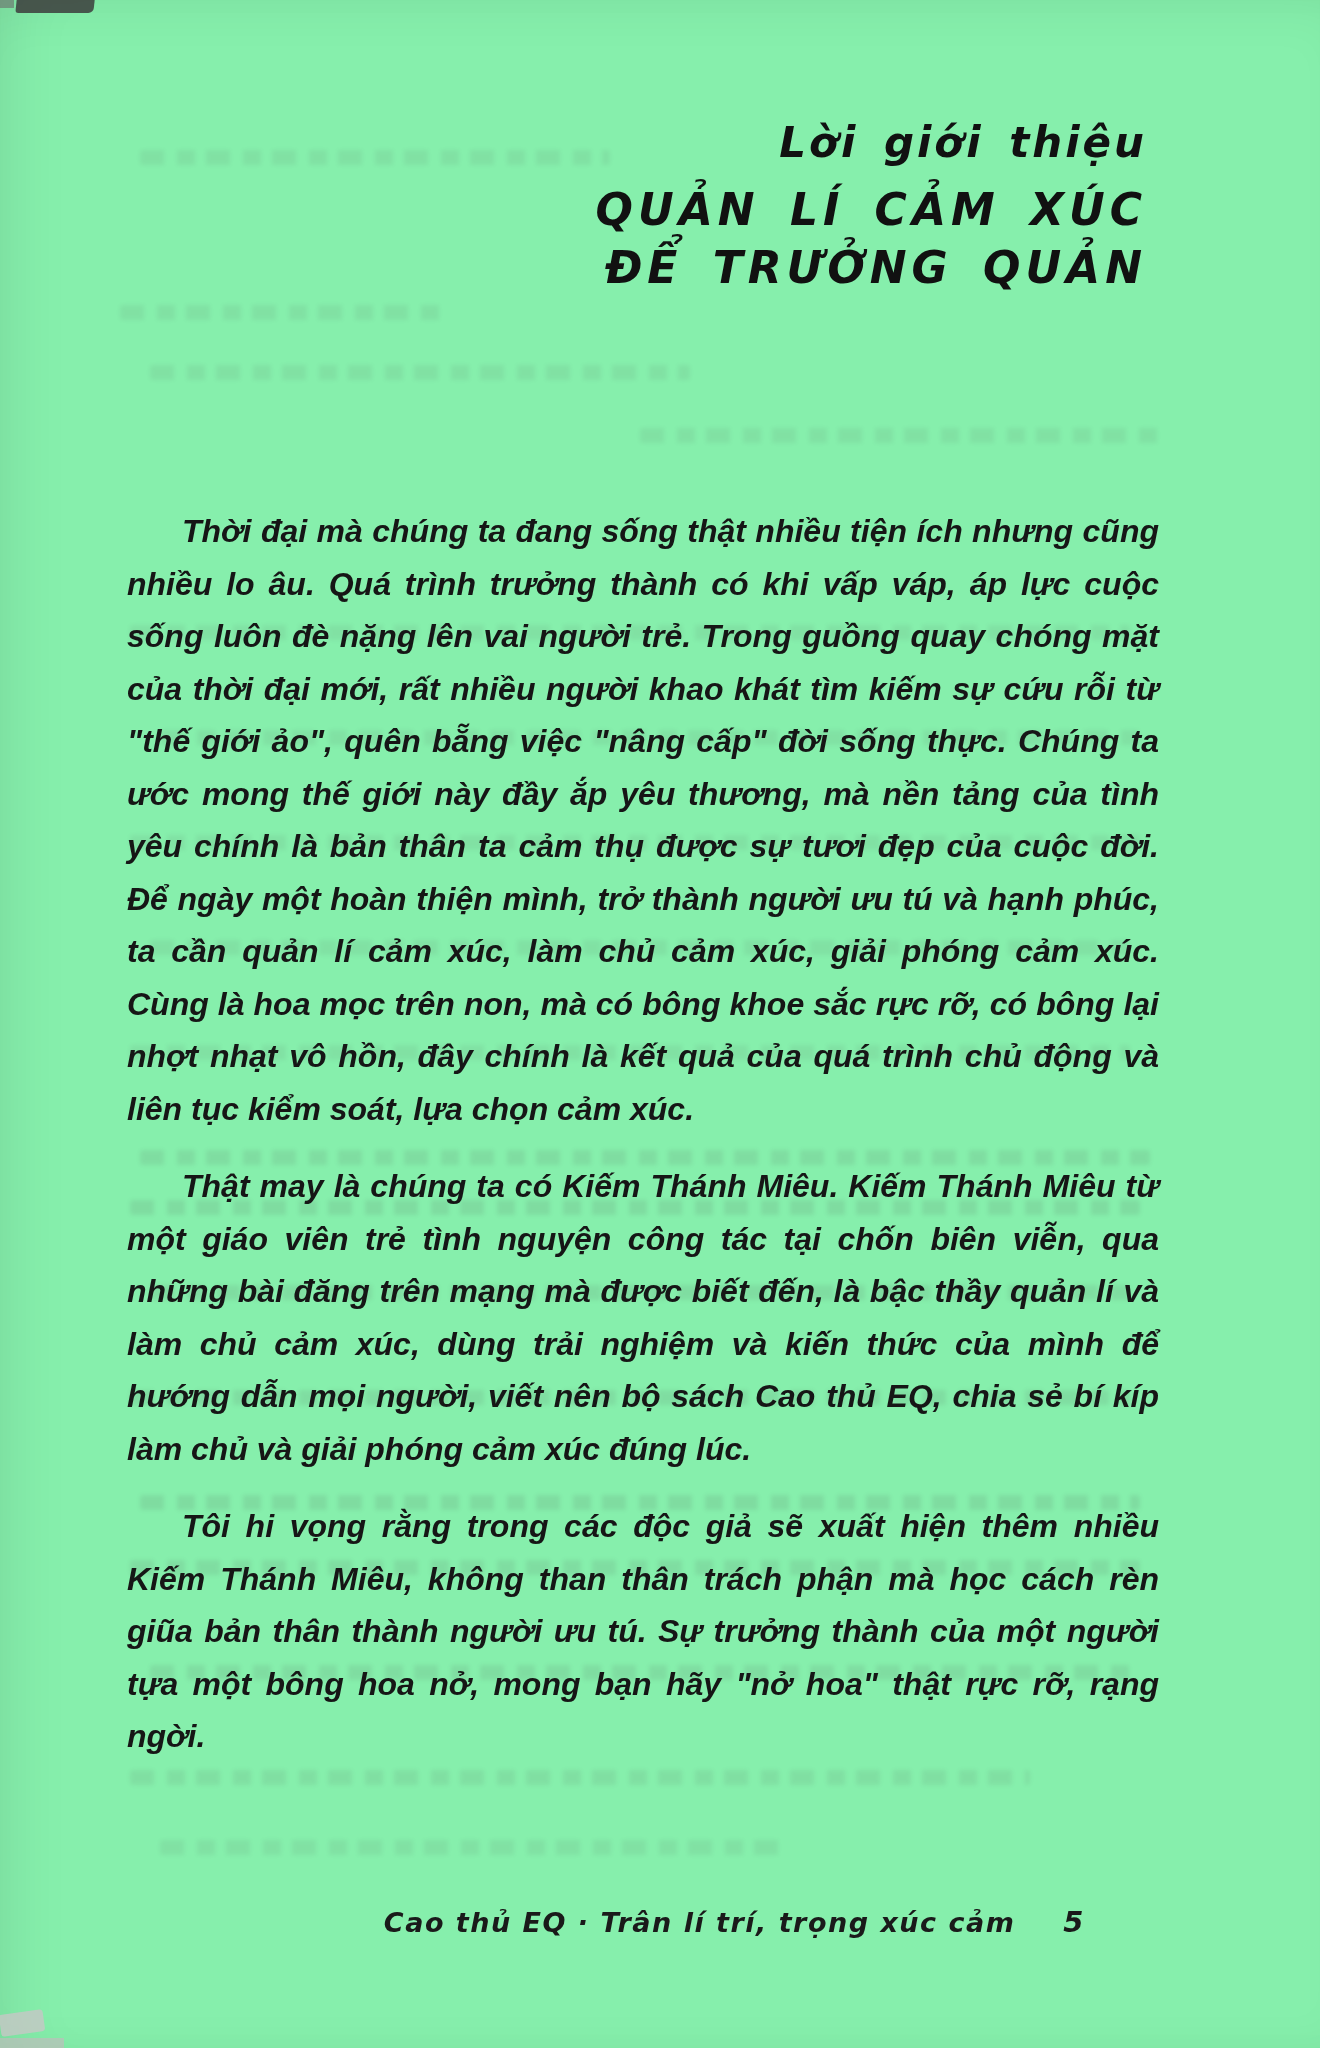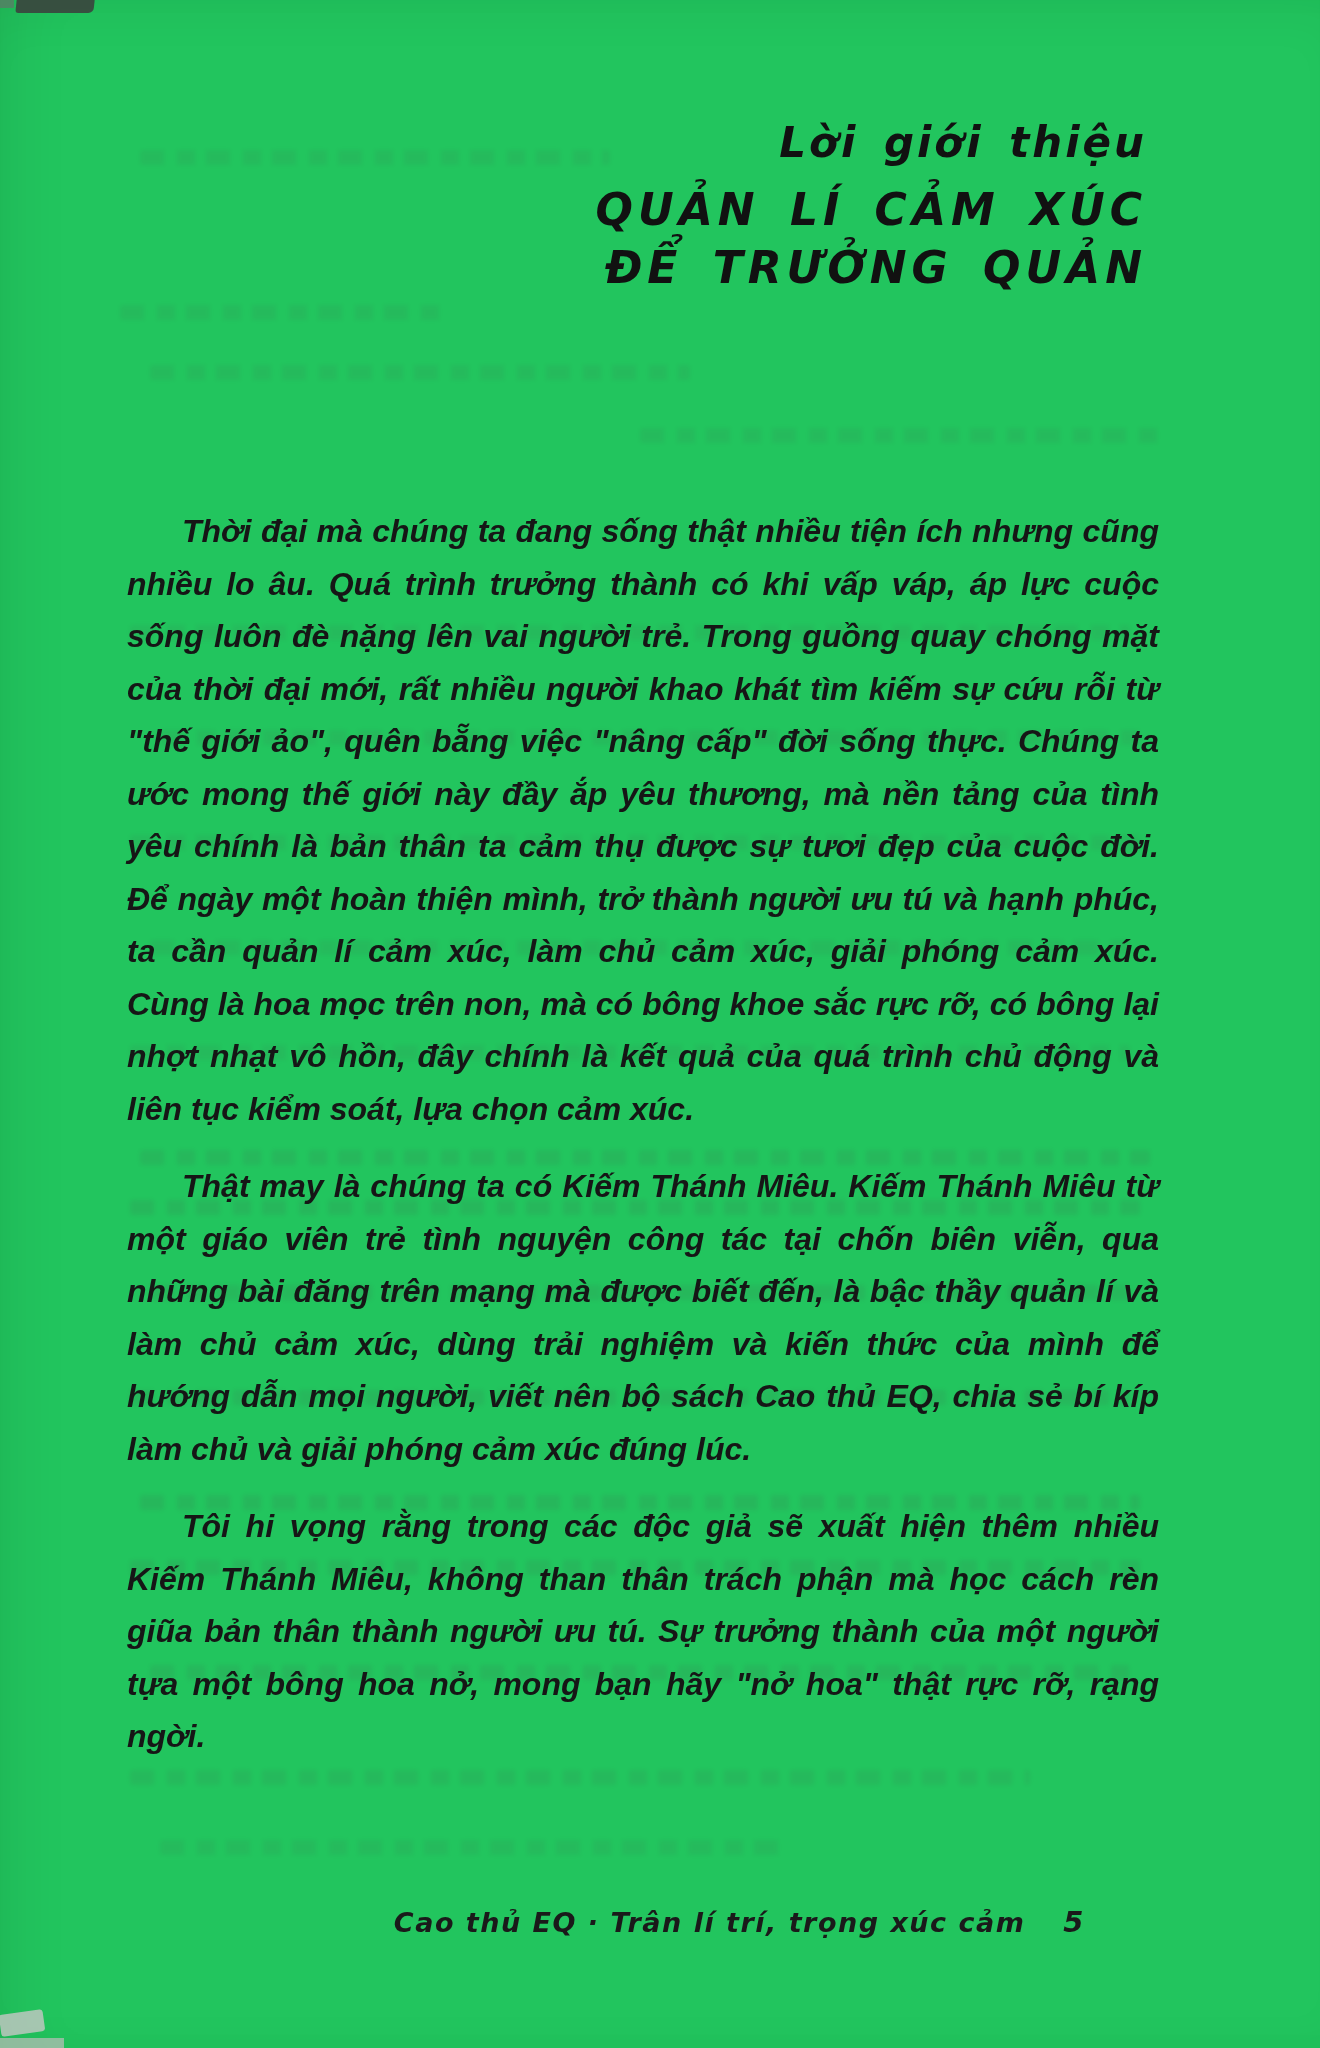--- a/index.html
+++ b/index.html
@@ -1,21 +1,21 @@
 <!DOCTYPE html>
 <html lang="vi"><head>
 <meta charset="utf-8">
 <style>
   html, body { margin: 0; padding: 0; background: #e8e8e6; }
   .page {
     position: relative;
     width: 1320px;
     height: 2048px;
     margin: 0 auto;
-    background: #22c55e;
+    background: #86efac;
     overflow: hidden;
     font-family: "Liberation Sans", "DejaVu Sans", sans-serif;
     box-shadow:
       inset 48px 0 70px -48px rgba(0,0,0,0.10),
       inset 0 36px 60px -36px rgba(0,0,0,0.07),
       inset 0 -30px 50px -34px rgba(0,0,0,0.05);
   }
 
   
   .artifact { position: absolute; pointer-events: none; }
@@ -59,21 +59,21 @@
   .signature {
     margin-top: 16px;
     text-align: right;
     font-size: 34px; font-style: italic; font-weight: 700;
     color: #141414;
   }
 
   
   .footer {
     position: absolute; top: 1905px; right: 235px;
-    display: flex; align-items: baseline; gap: 38px;
+    display: flex; align-items: baseline; gap: 48px;
     color: #1a1a1a;
     font-family: "DejaVu Sans", sans-serif;
     font-style: italic; font-weight: 600;
     font-size: 27px; letter-spacing: 1.5px;
   }
   .footer .page-num { font-size: 29px; }
 </style>
 </head>
 <body>
 

